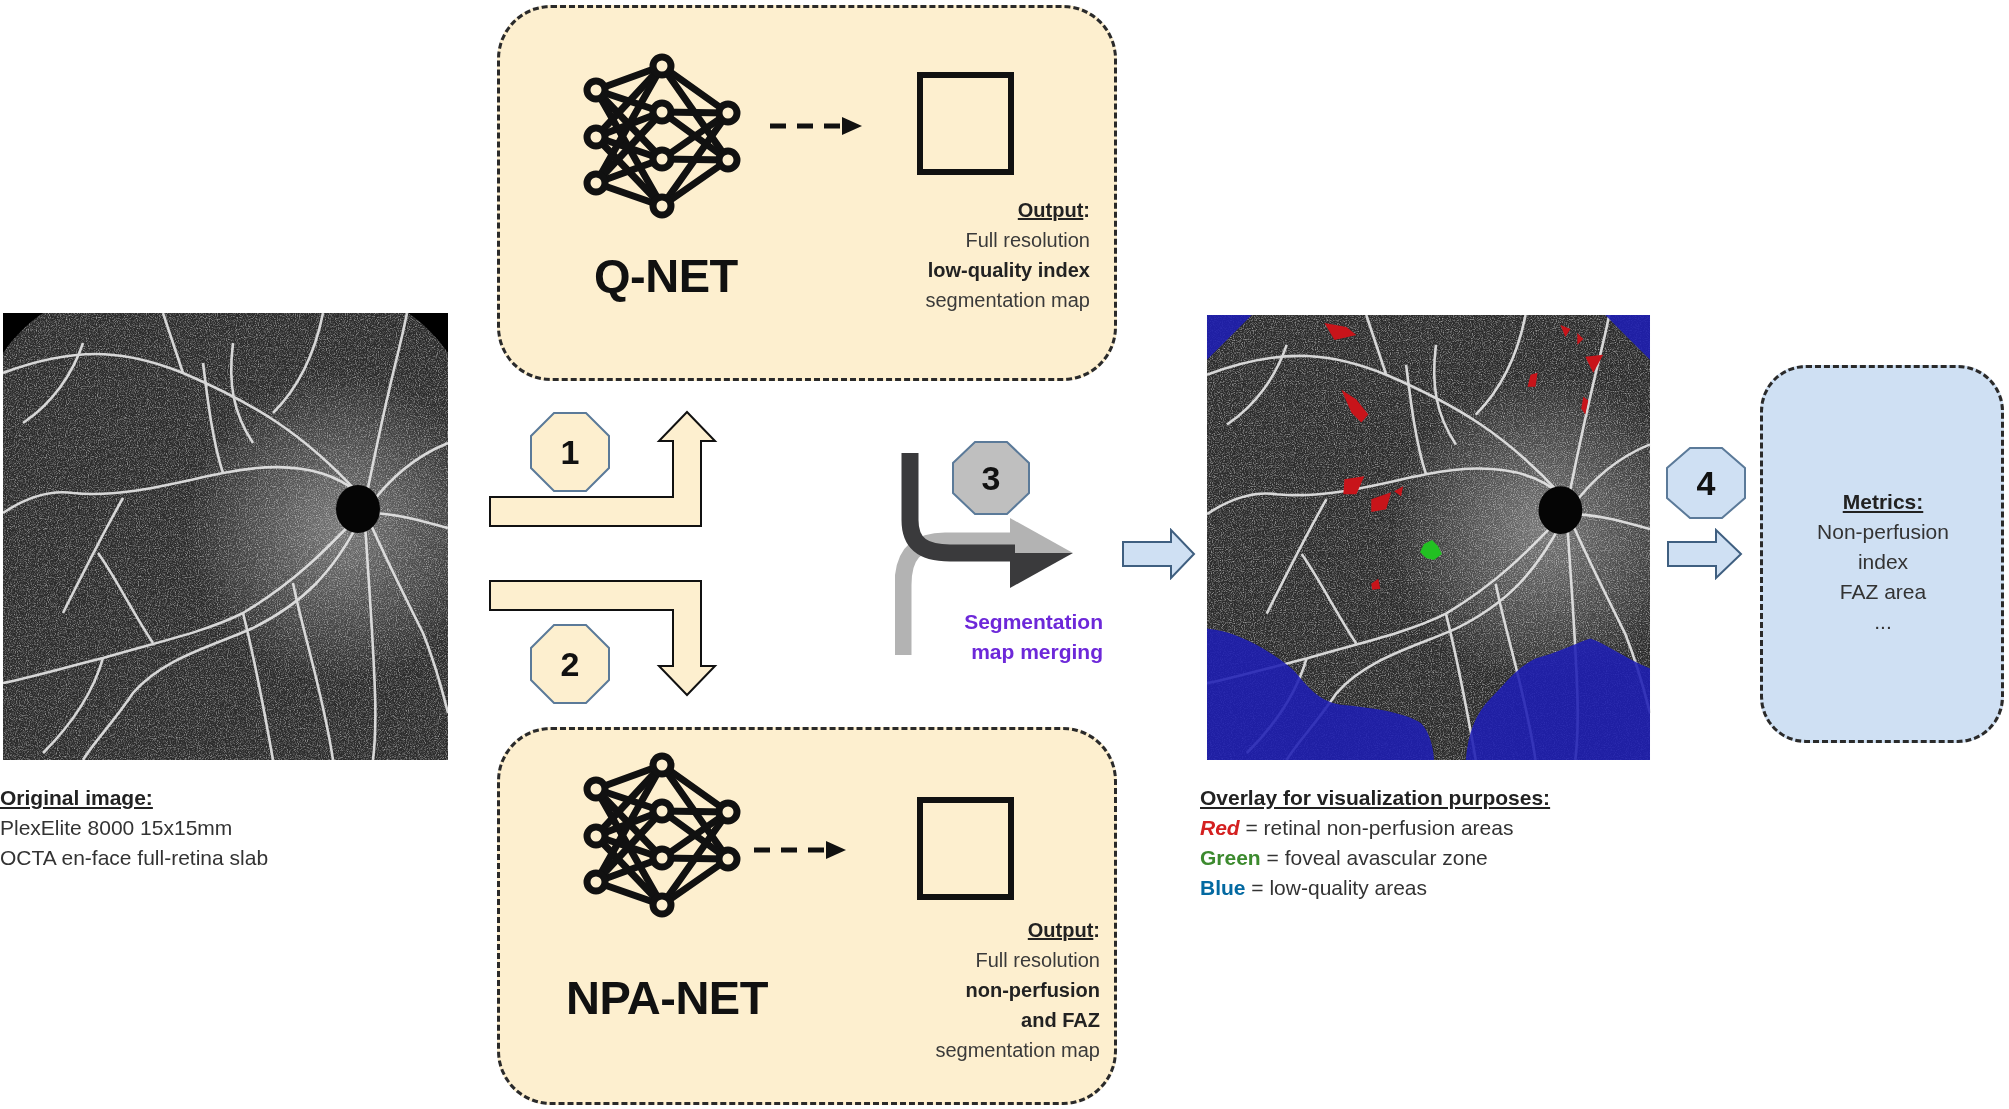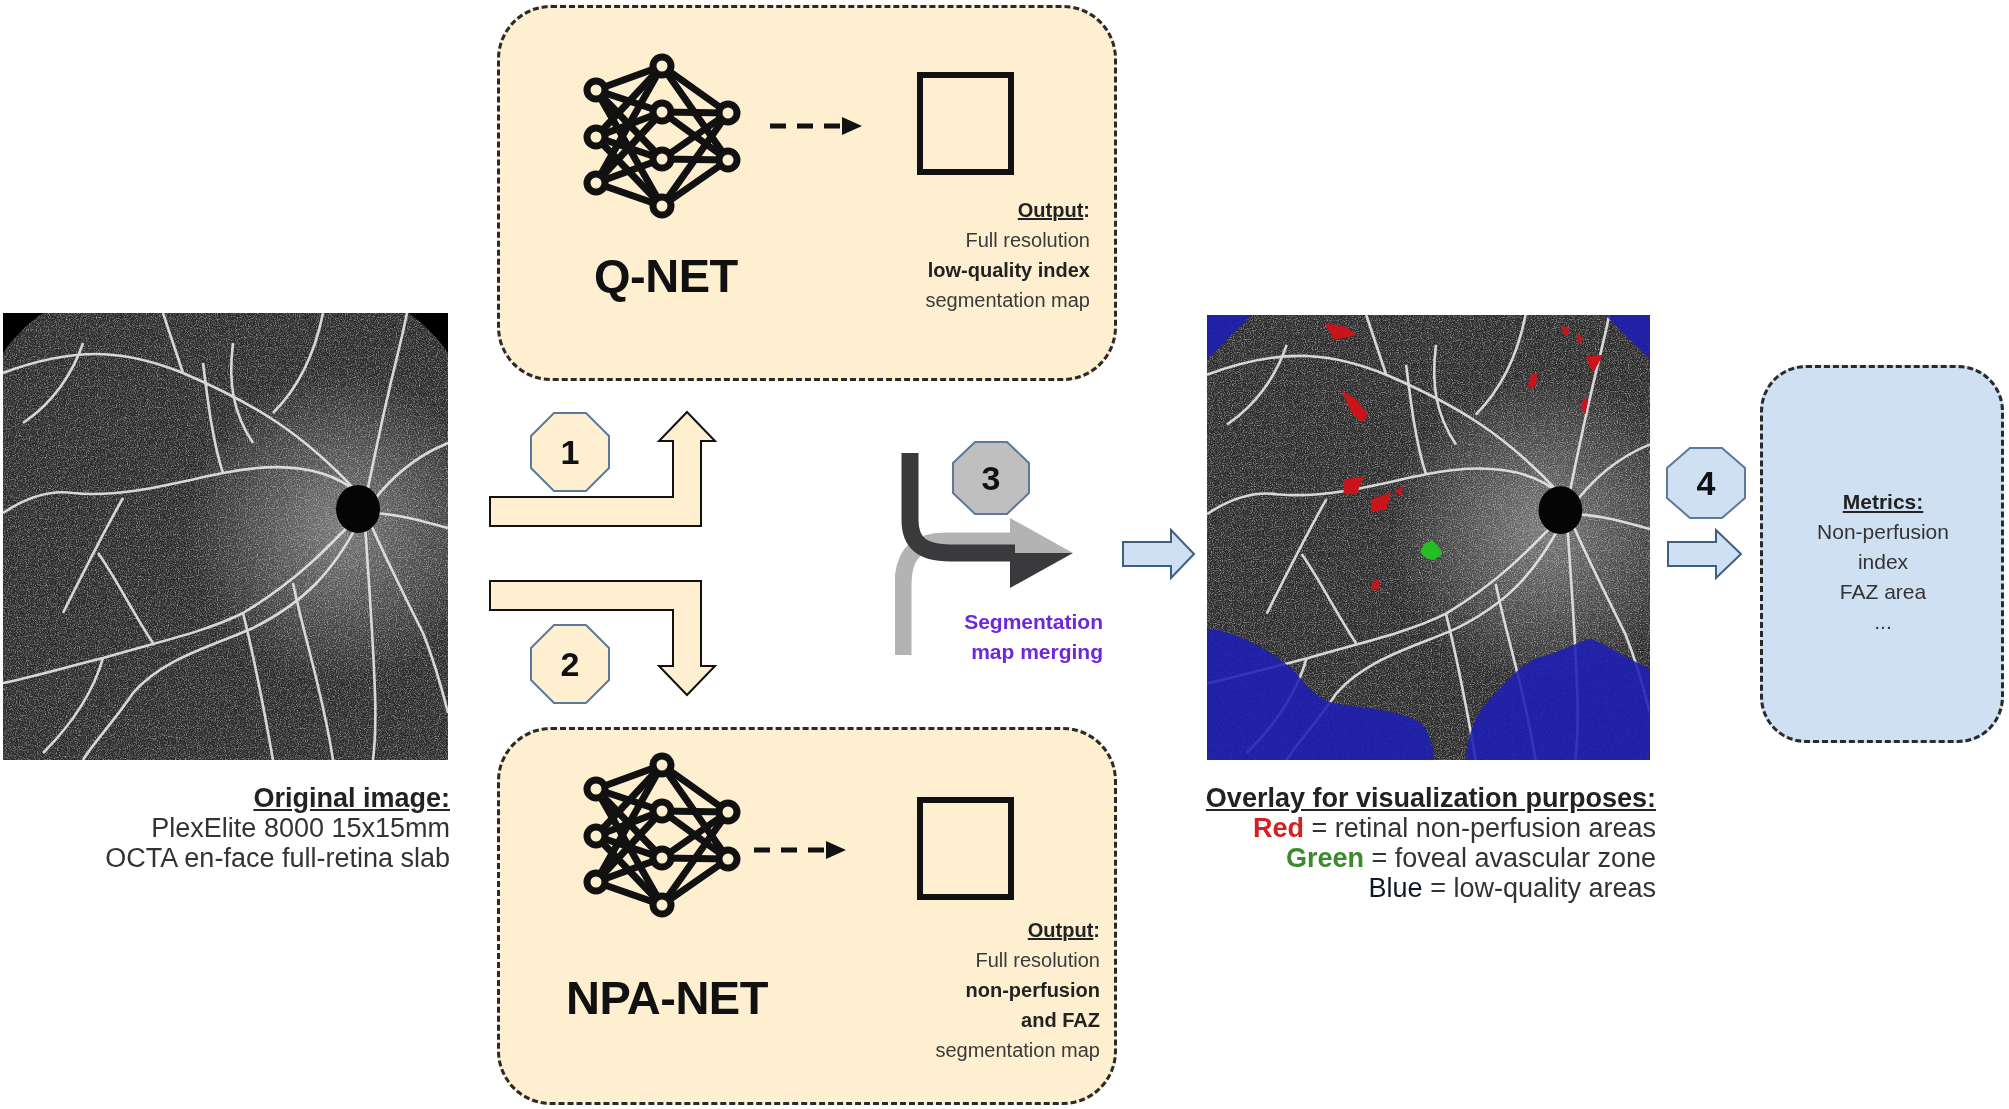--- a/index.html
+++ b/index.html
@@ -12,25 +12,25 @@
   .net-label { position:absolute; font-weight:bold; font-size:47px; color:#111; letter-spacing:-0.5px; line-height:1;text-align:center; }
   .out-square { position:absolute; border:6px solid #111; box-sizing:border-box; }
   .txt-block { position:absolute; text-align:right; font-size:20px; line-height:30px; color:#3a3a3a; }
   .txt-block .u { text-decoration:underline; font-weight:bold; color:#222; }
   .txt-block .b { font-weight:bold; color:#222; }
   .badge { position:absolute; }
   .badge svg { position:absolute; left:0; top:0; }
   .badge span { position:absolute; left:0; top:0; width:100%; height:100%; display:flex; align-items:center; justify-content:center;
                 font-weight:bold; font-size:34px; color:#111; }
   .retina { position:absolute; }
-  .caption { position:absolute; text-align:right; font-size:27px; line-height:30px; color:#333; }
+  .caption { position:absolute; text-align:left; font-size:21px; line-height:30px; color:#333; }
   .caption .t { font-weight:bold; text-decoration:underline; color:#222; }
-  .legend-red { color:#d42020; font-weight:bold; }
+  .legend-red { color:#d42020; font-weight:bold;font-style:italic; }
   .legend-green { color:#3c8a2e; font-weight:bold; }
-  .legend-blue { color:#0f172a; font-weight:normal; }
+  .legend-blue { color:#0369a1; font-weight:bold; }
   .merge-label { position:absolute; text-align:right; font-weight:bold; font-size:21px; line-height:30px; color:#6d28d9; }
   .metrics-text { position:absolute; text-align:center; font-size:21px; line-height:30px; color:#333; }
   .metrics-text .u { text-decoration:underline; font-weight:bold; color:#222; }
 </style>
 </head>
 <body>
 
 <svg class="retina" style="left:3px; top:313px;" width="445" height="447" viewBox="0 0 445 447">
   <defs>
     <filter id="noise1" x="0" y="0" width="100%" height="100%">

